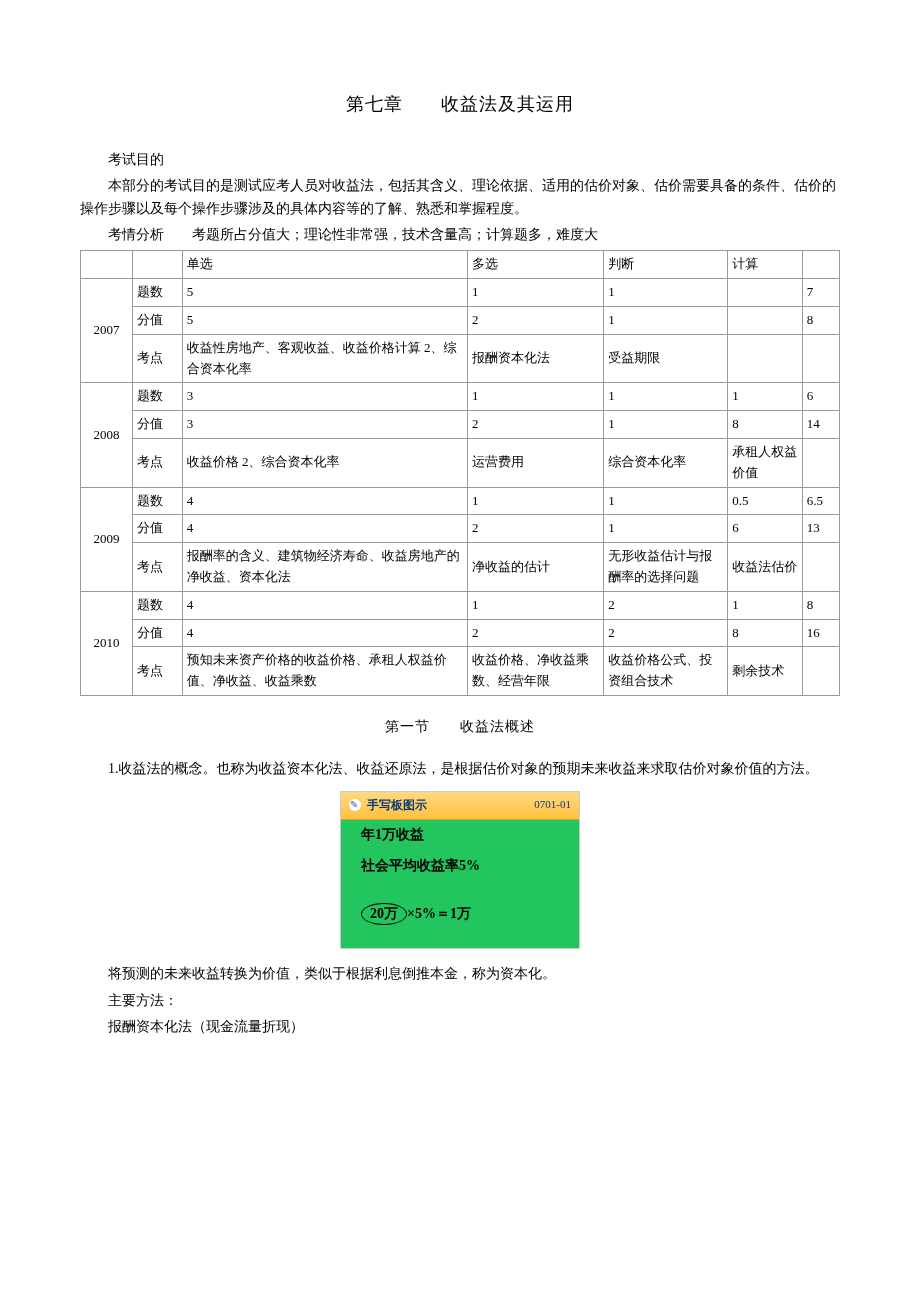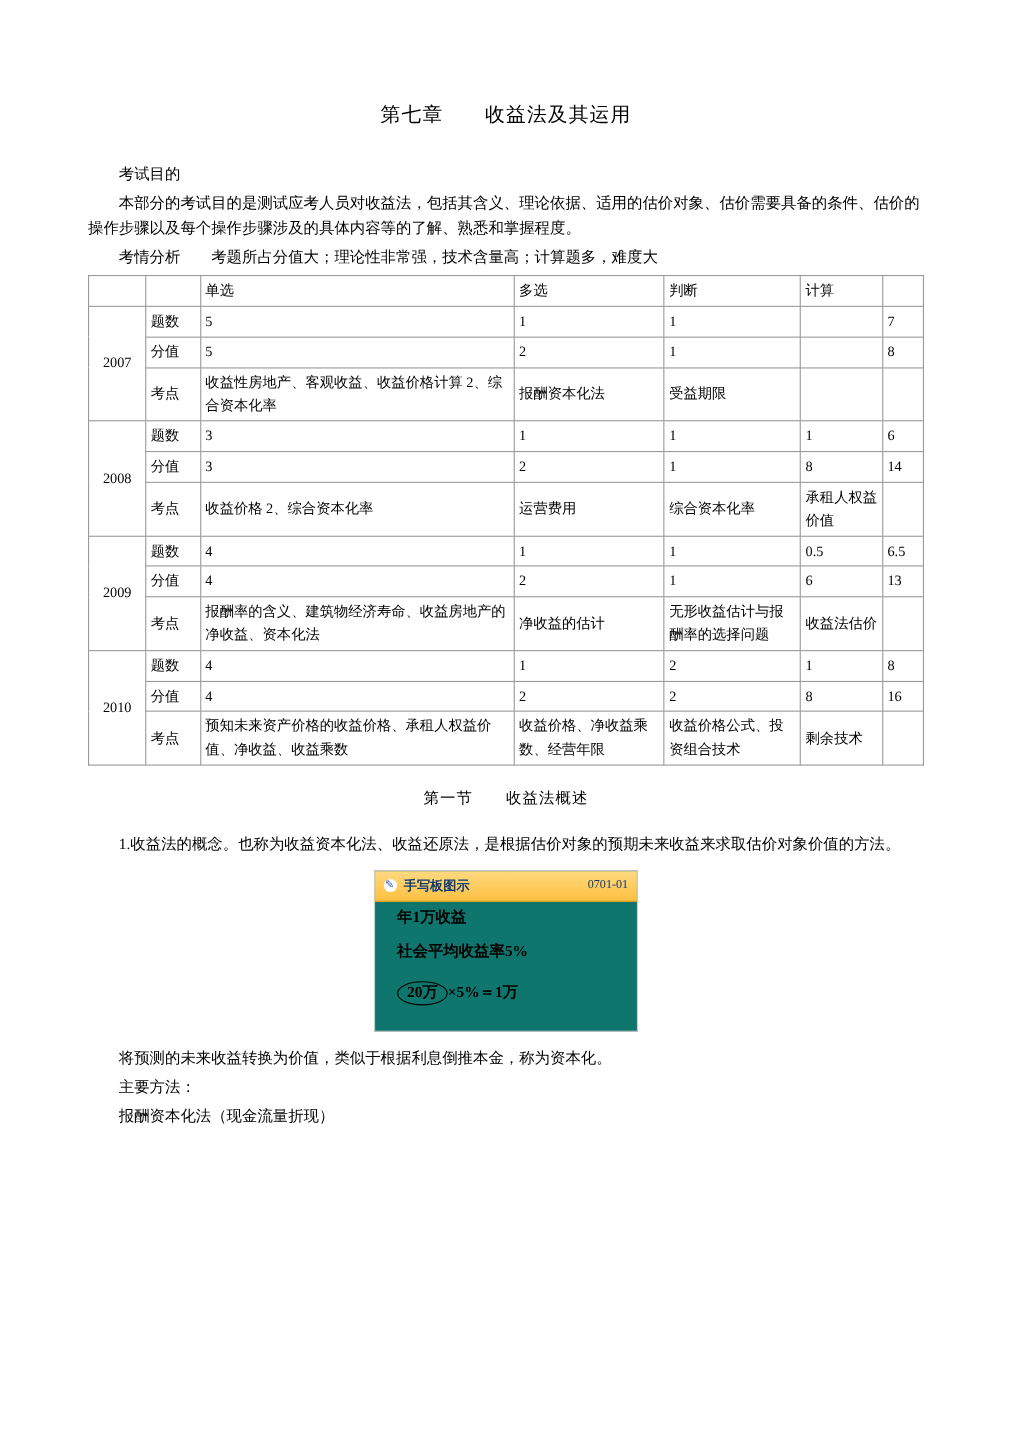--- a/index.html
+++ b/index.html
@@ -56,21 +56,21 @@
     .label-cell { width: 40px; }
     .col-single { width: 230px; }
     .col-multi { width: 110px; }
     .col-judge { width: 100px; }
     .col-calc { width: 60px; }
     .col-total { width: 30px; }
     .illustration-box {
       width: 240px;
       margin: 10px auto 14px auto;
       border: 1px solid #ccc;
-      background: #0f766e;
+      background: #22c55e;
     }
     .illu-header {
       background: linear-gradient(to bottom, #ffd980, #ffc040);
       padding: 4px 8px;
       font-size: 12px;
       color: #333;
       display: flex;
       align-items: center;
       gap: 6px;
       border-bottom: 1px solid #e0a020;
@@ -94,21 +94,21 @@
     .illu-code { color: #0a3a7a; font-family: Liberation Serif, serif; font-size: 11px; }
     .illu-body {
       padding: 0 20px 18px 20px;
       font-size: 14px;
       line-height: 2.2;
       font-family: "SimSun","宋体",serif;
       font-weight: bold;
     }
     .illu-body .formula {
       display: inline-block;
-      margin-top: 7px;
+      margin-top: 18px;
     }
     .circled {
       display: inline-block;
       border: 1.5px solid #000;
       border-radius: 50%;
       padding: 0 8px;
       line-height: 1.4;
     }
     .gap { display:inline-block; width: 2em; }
   </style>

